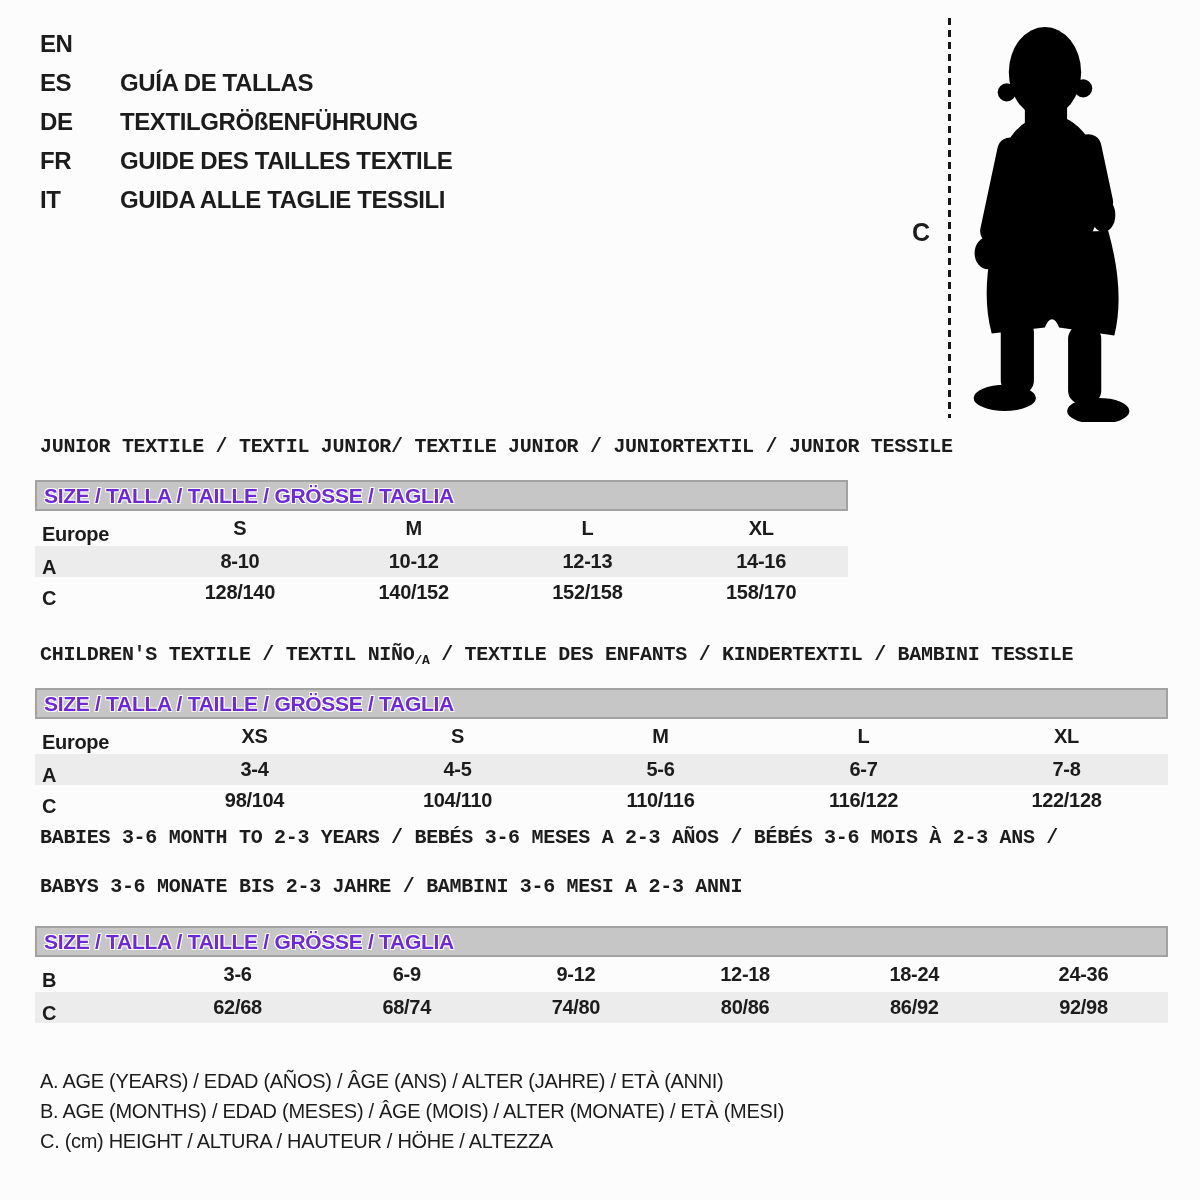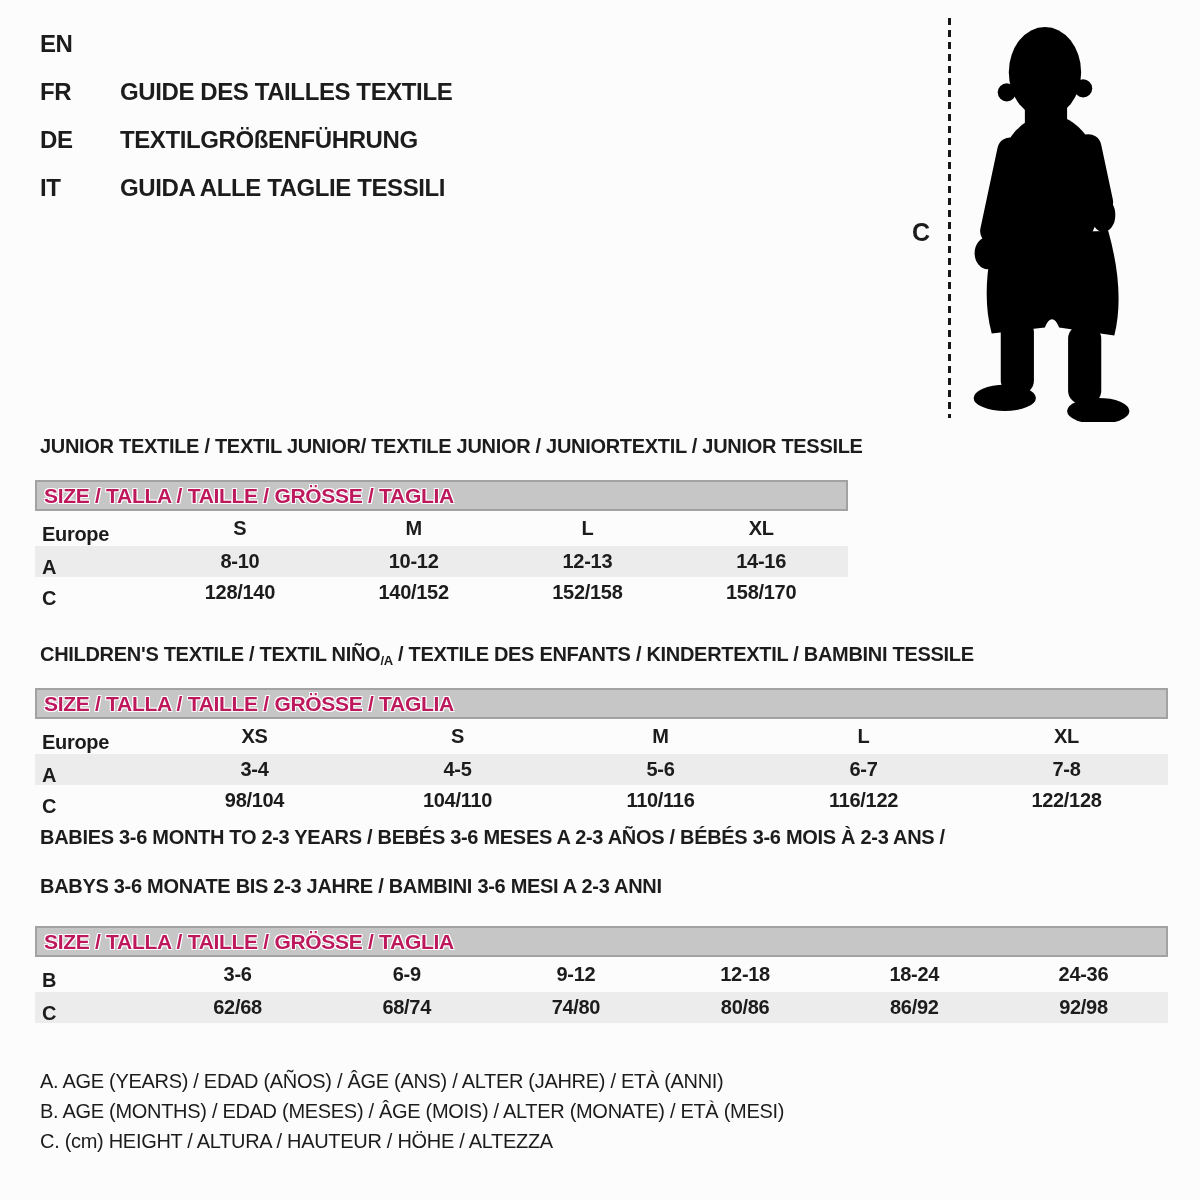--- a/index.html
+++ b/index.html
@@ -8,54 +8,54 @@
     background: #fcfcfc;
     font-family: "Liberation Sans", sans-serif;
     color: #1c1c1c;
     overflow: hidden;
   }
   .page { position: relative; width: 1200px; height: 1200px; }
 
   
   .lang-block {
     position: absolute; left: 40px; top: 30px;
-    display: flex; flex-direction: column; gap: 20px;
+    display: flex; flex-direction: column; gap: 11px;
   }
   .lang-row { display: flex; font-weight: 700; font-size: 24px; letter-spacing: -0.4px; font-stretch: condensed; }
   .lang-code { width: 80px; }
   .lang-label { white-space: nowrap; }
 
   
   .dash-line {
     position: absolute; left: 948px; top: 18px; width: 3px; height: 400px;
     background: repeating-linear-gradient(to bottom, #161616 0 7px, transparent 7px 12px);
   }
   .measure-label {
     position: absolute; left: 912px; top: 218px;
     font-weight: 700; font-size: 25px;
   }
   .baby-svg { position: absolute; left: 960px; top: 20px; width: 180px; height: 402px; }
 
   
   .sec-title {
     position: absolute; left: 40px;
     font-weight: 700; font-size: 20px; letter-spacing: -0.3px;
-    white-space: nowrap; font-stretch: condensed;
+    white-space: nowrap; font-stretch: condensed; font-family: Liberation Mono, monospace;
   }
   .title-sub { font-size: 13px; vertical-align: -4px; font-weight: 700; }
 
   
   .size-table { position: absolute; left: 35px; }
   .size-bar {
     box-sizing: border-box;
     height: 31px;
     background: #c6c6c6;
     border: 2px solid #a2a2a2;
     font-weight: 700; font-size: 21px; letter-spacing: -0.3px;
-    color: #be185d;
+    color: #6d28d9;
     text-shadow: -1px -1px 0 #ffffff, 1px -1px 0 #ffffff, -1px 1px 0 #ffffff, 1px 1px 0 #ffffff;
     display: flex; align-items: center;
     padding-left: 7px;
     font-stretch: condensed;
   }
   .t-row {
     display: flex; align-items: center;
     font-weight: 700; font-size: 20px; letter-spacing: -0.3px;
     font-stretch: condensed;
   }
@@ -75,26 +75,30 @@
 </head>
 <body>
 
 <div class="page">
 
   <div class="lang-block">
     <div class="lang-row">
       <span class="lang-code">EN</span>
     </div>
     <div class="lang-row">
+      <span class="lang-code">ES</span>
+      <span class="lang-label">GUÍA DE TALLAS</span>
+    </div>
+    <div class="lang-row">
+      <span class="lang-code">DE</span>
+      <span class="lang-label">TEXTILGRÖßENFÜHRUNG</span>
+    </div>
+    <div class="lang-row">
       <span class="lang-code">FR</span>
       <span class="lang-label">GUIDE DES TAILLES TEXTILE</span>
-    </div>
-    <div class="lang-row">
-      <span class="lang-code">DE</span>
-      <span class="lang-label">TEXTILGRÖßENFÜHRUNG</span>
     </div>
     <div class="lang-row">
       <span class="lang-code">IT</span>
       <span class="lang-label">GUIDA ALLE TAGLIE TESSILI</span>
     </div>
   </div>
 
   <div class="dash-line"></div>
   <div class="measure-label">C</div>
   <svg class="baby-svg" viewBox="0 0 170 400" aria-hidden="true">

